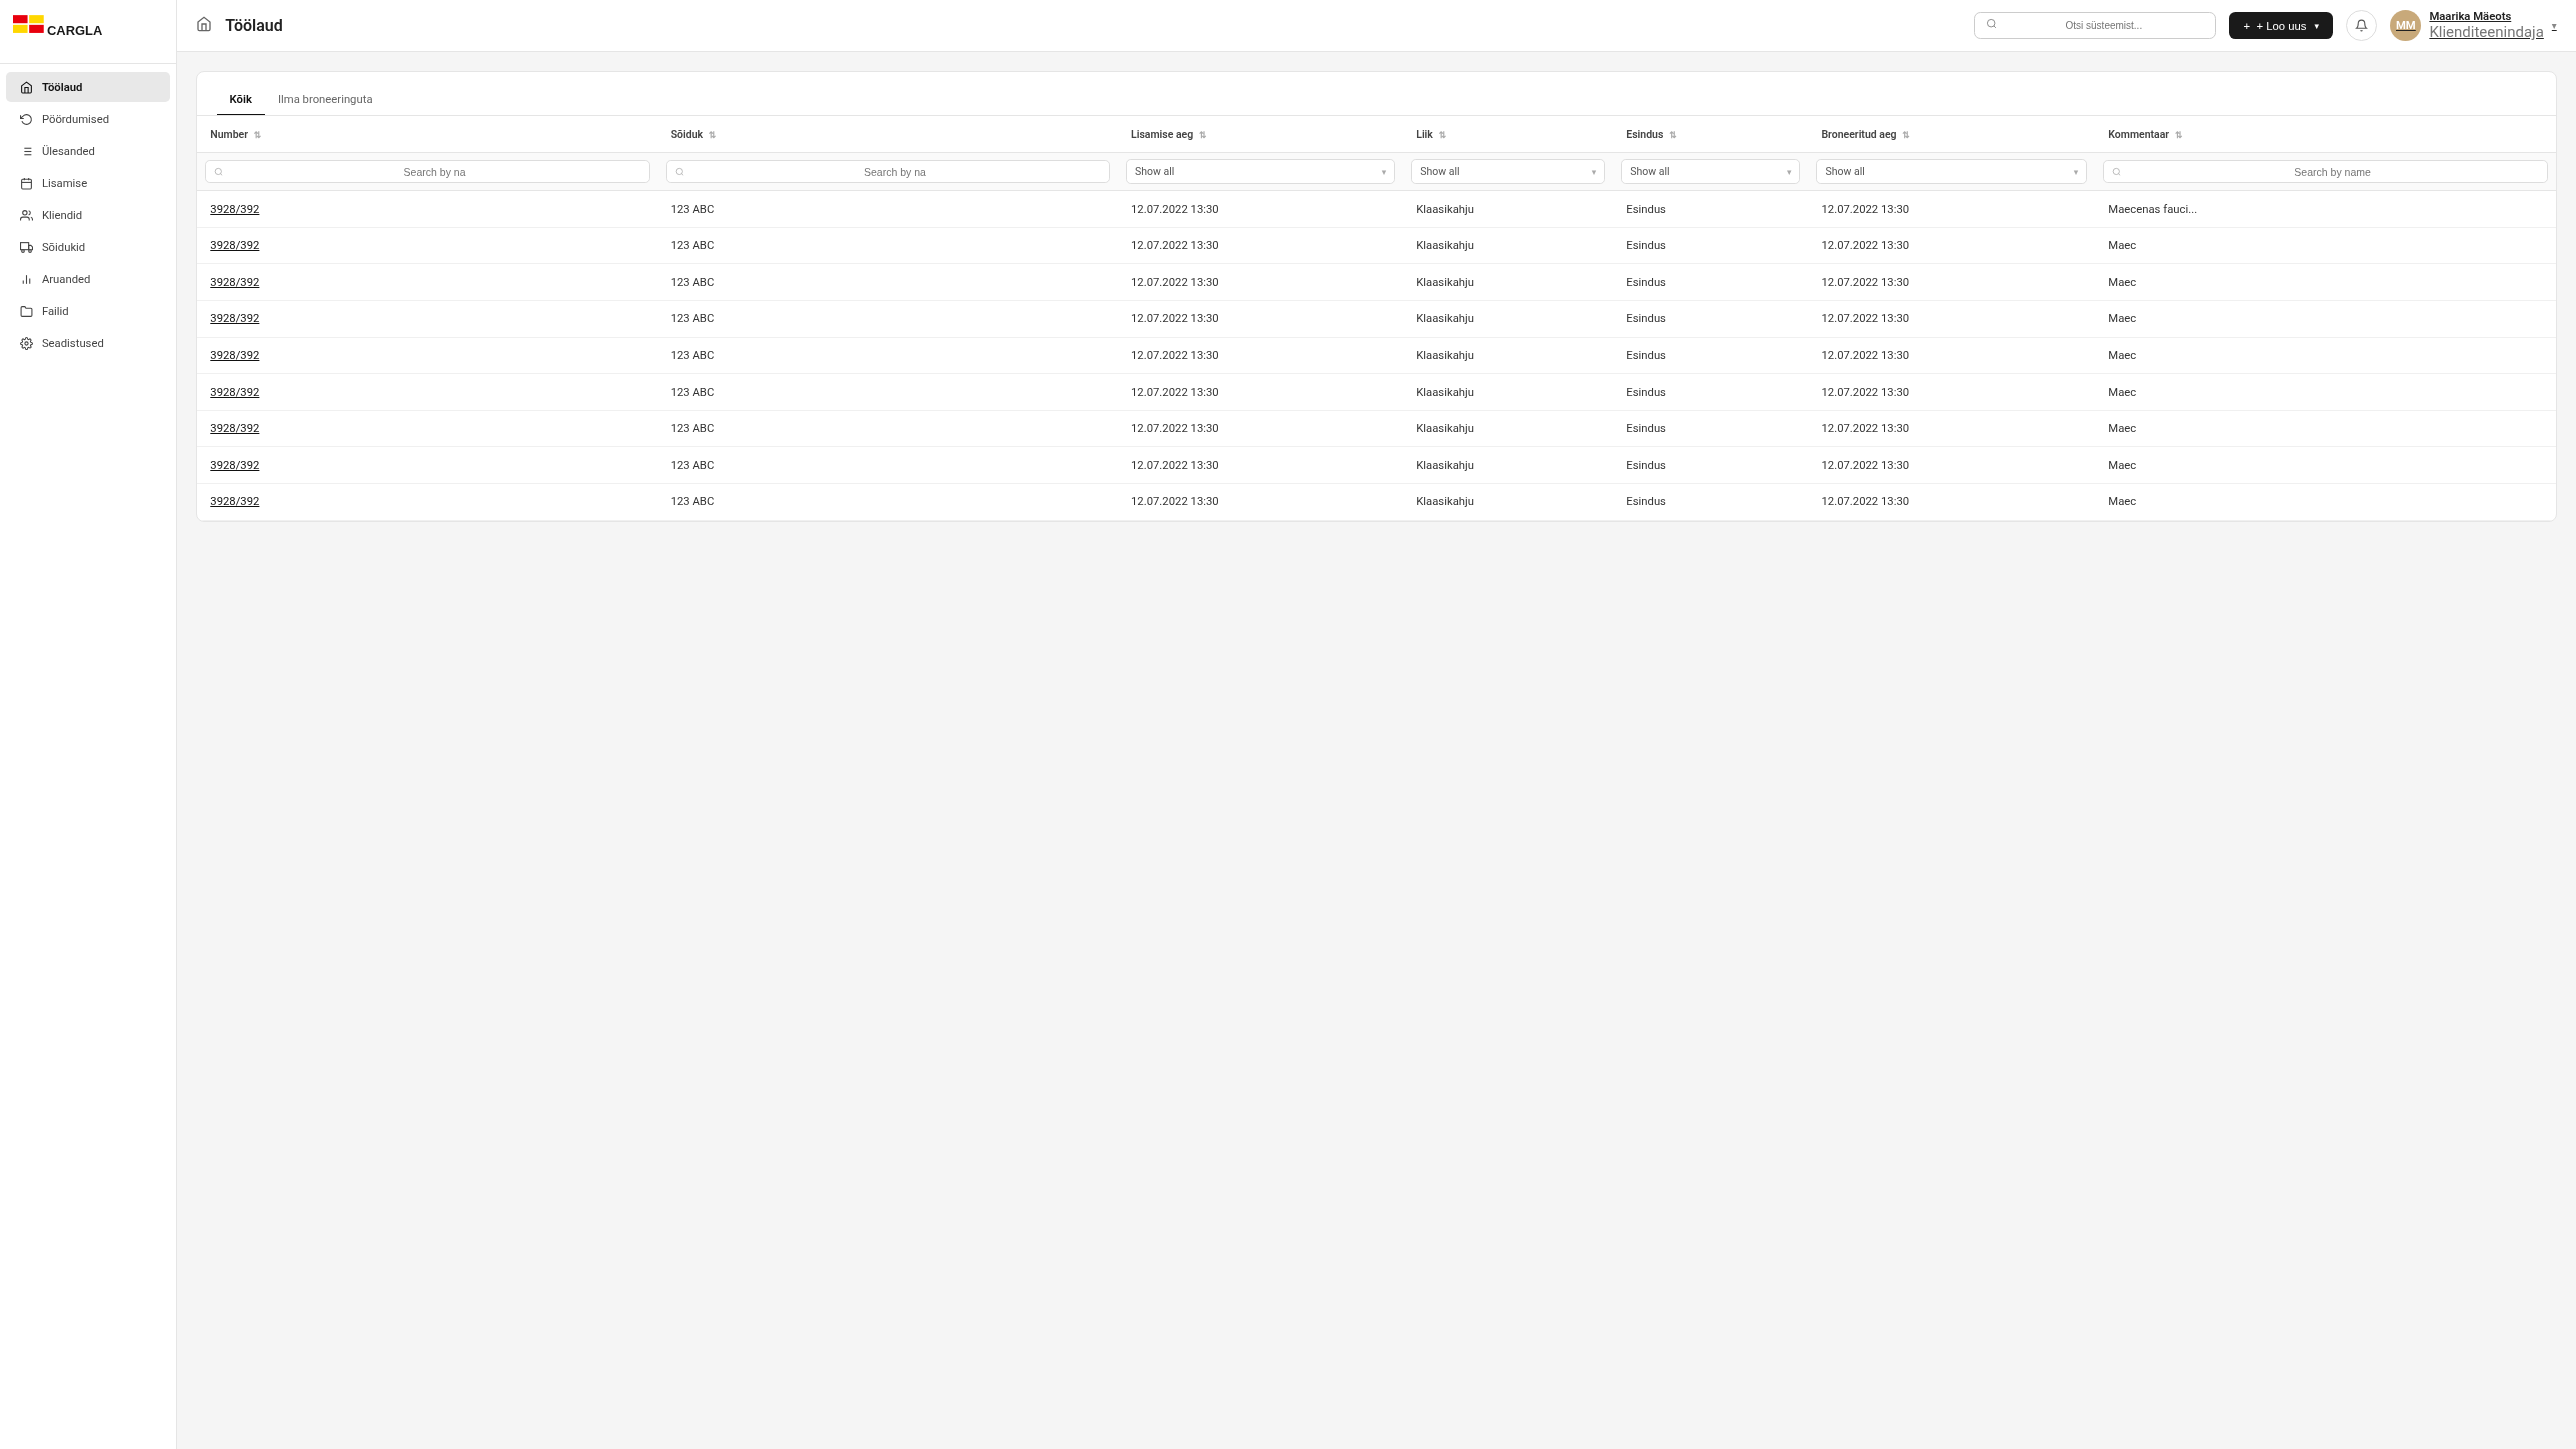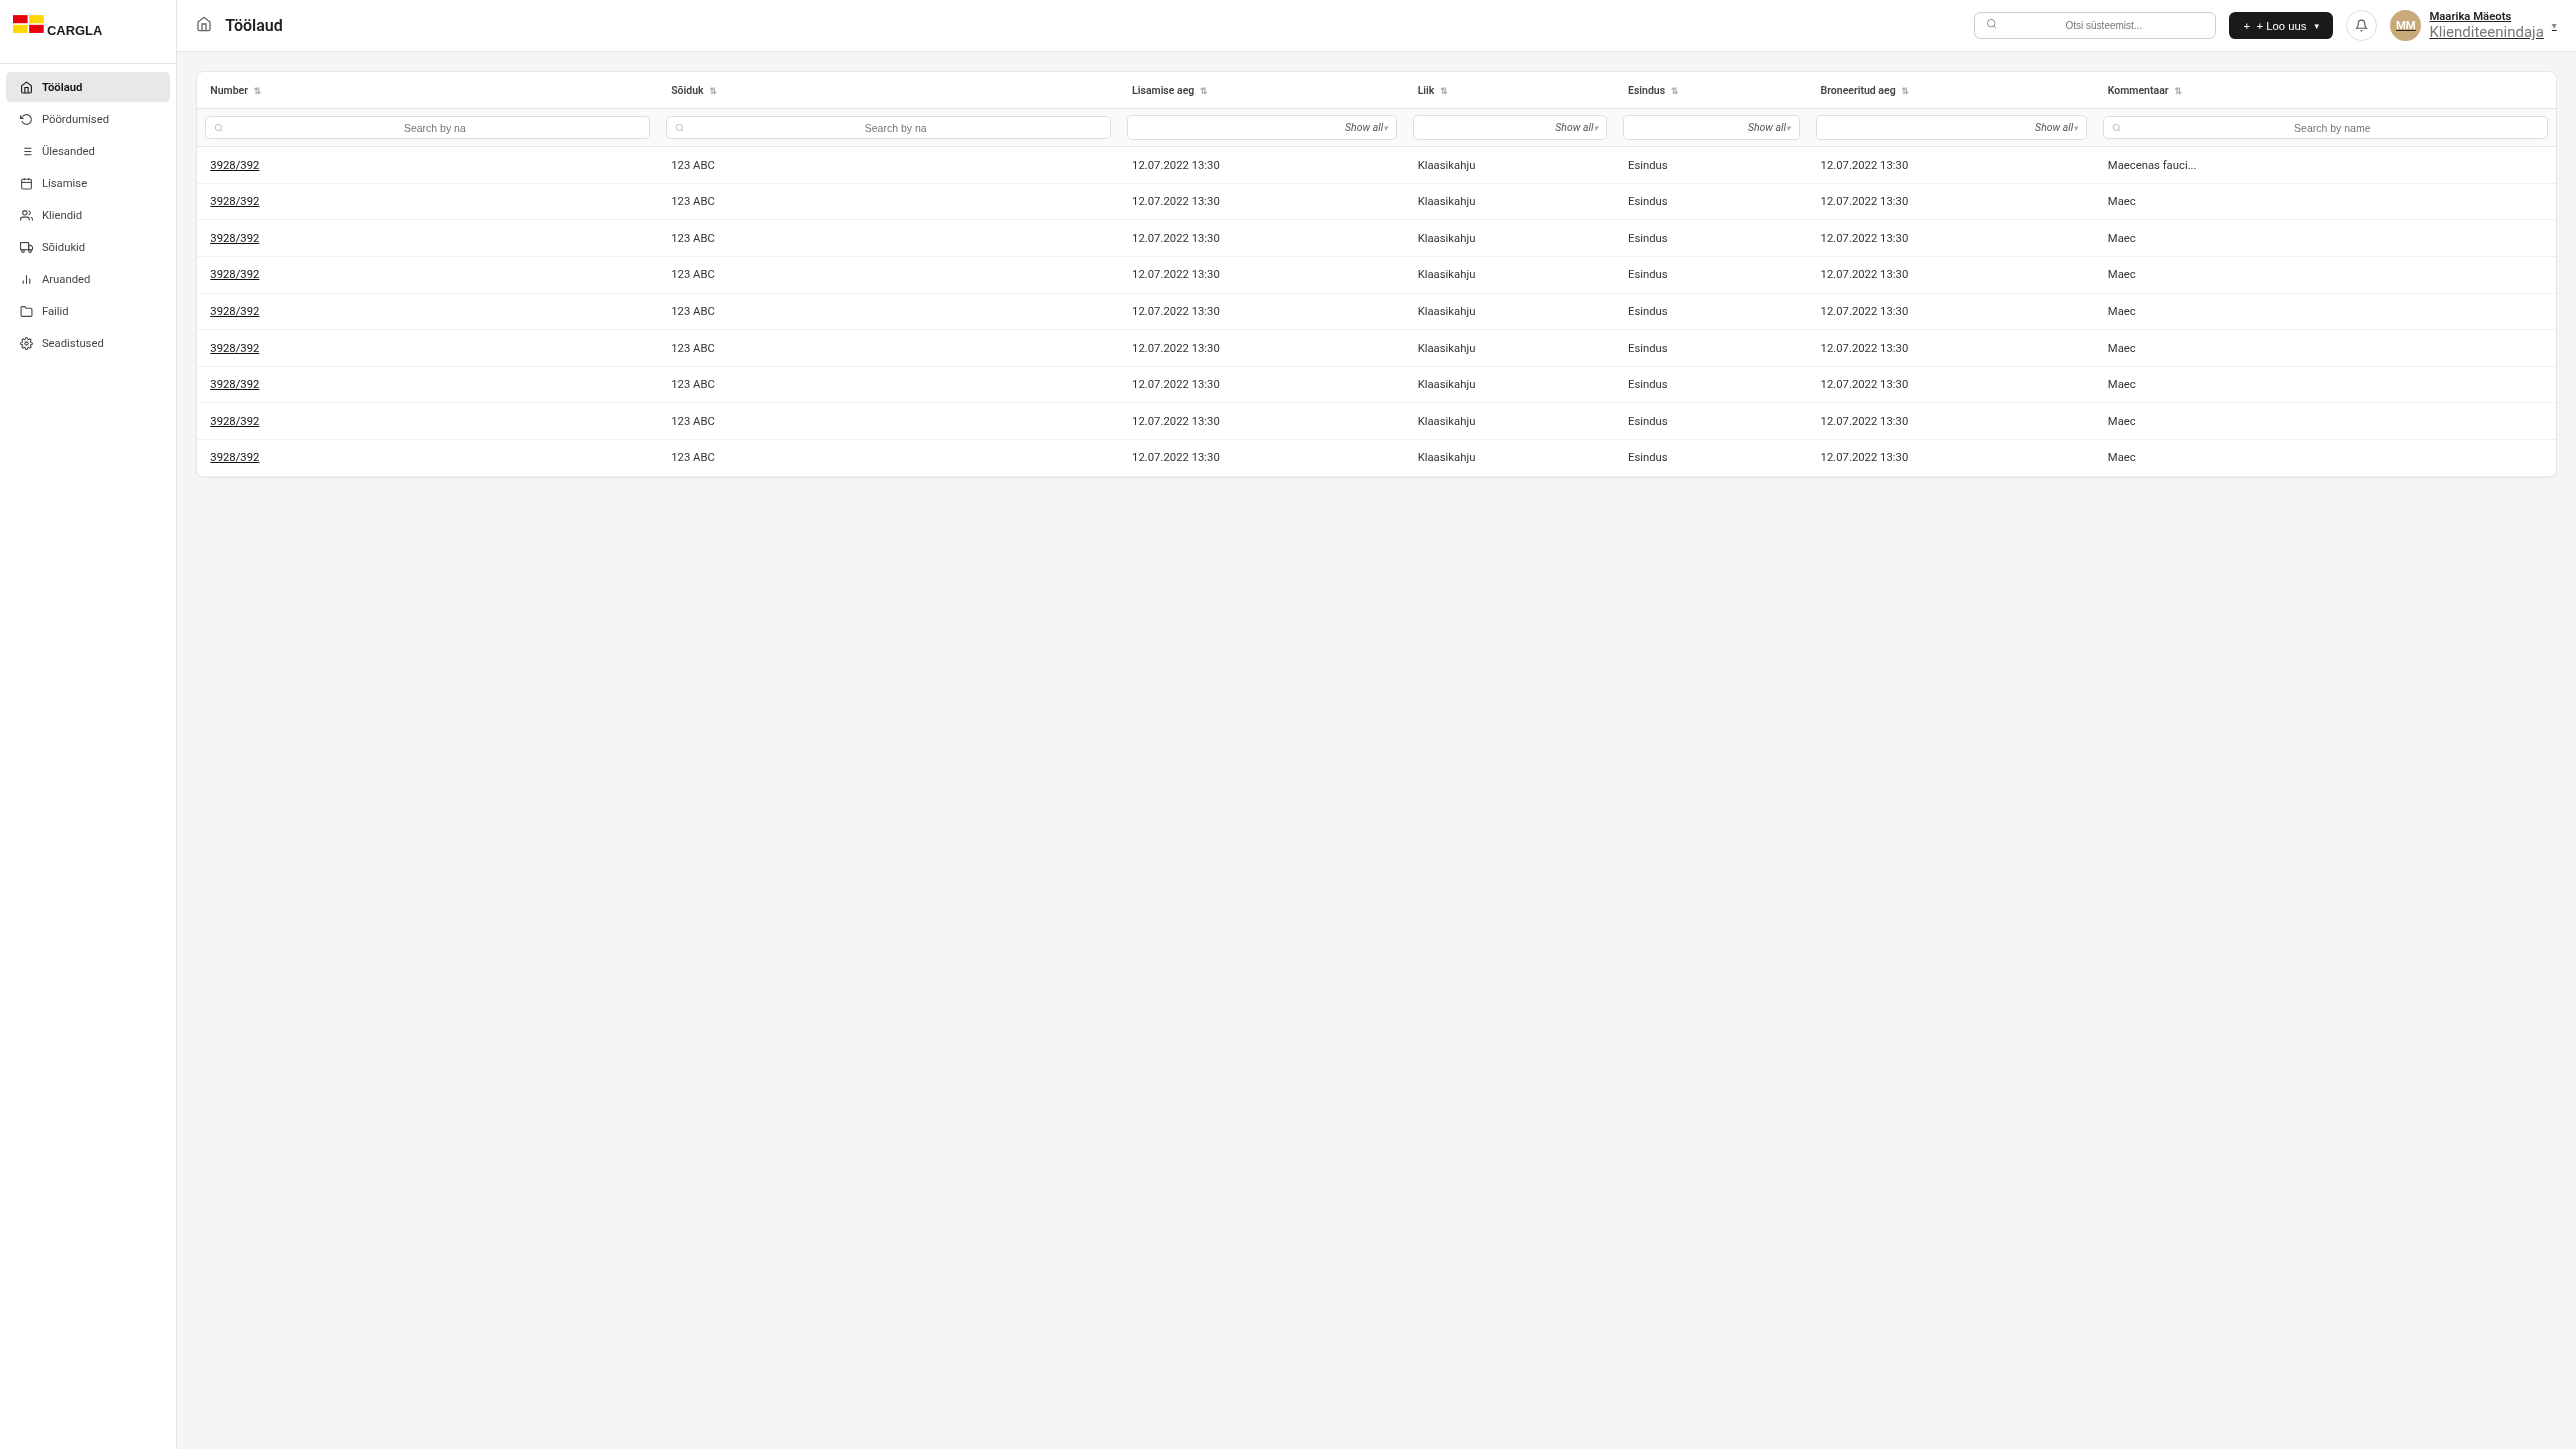--- a/index.html
+++ b/index.html
@@ -44,21 +44,21 @@
 
     
     .table-wrap { overflow-x: auto; }
     table { width: 100%; border-collapse: collapse; min-width: 725px; }
     thead tr { border-bottom: 0.8px solid #e5e5e5; }
     th { padding: 11.3px 13px; text-align: left; font-size: 10.5px; font-weight: 600; color: #444; white-space: nowrap; background: #fff; }
     th .sort-icon { margin-left: 3.2px; font-size: 8.9px; color: #aaa; }
     .filter-row td { padding: 6.4px 8px; border-bottom: 0.8px solid #e5e5e5; background: #fafafa; }
     .filter-input { display: flex; align-items: center; gap: 4.8px; border: 0.8px solid #ddd; border-radius: 4.8px; padding: 4.8px 8px; background: #fff; width: 100%; }
     .filter-input input { border: none; outline: none; font-size: 10.5px; width: 100%; color: #555; background: transparent; text-align: center; }
-    .filter-select { display: flex; align-items: center; justify-content: flex-end; border: 0.8px solid #ddd; border-radius: 4.8px; padding: 4.8px 8px; background: #fff; width: 100%; cursor: pointer; font-size: 10.5px; color: #555; font-style: italic; }
+    .filter-select { display: flex; align-items: center; justify-content: space-between; border: 0.8px solid #ddd; border-radius: 4.8px; padding: 4.8px 8px; background: #fff; width: 100%; cursor: pointer; font-size: 10.5px; color: #555; }
     .filter-select .arrow { font-size: 8.9px; color: #aaa; }
     tbody tr { border-bottom: 0.8px solid #f0f0f0; }
     td { padding: 11.3px 13px; font-size: 11.3px; color: #333; white-space: nowrap; }
     td a { color: #111; text-decoration: underline; cursor: pointer; }
     td.truncate { max-width: 161px; overflow: hidden; text-overflow: ellipsis; }
   </style>
 </head>
 <body>
 
 <div class="sidebar">
@@ -222,20 +222,24 @@
         <span class="header-user-role">Klienditeenindaja</span>
       </div>
       <span class="header-chevron">▾</span>
     </div>
   </header>
 
   <div class="content">
     <div class="card">
 
 
+      <div class="tabs">
+        <div class="tab active">Kõik</div>
+        <div class="tab">Ilma broneeringuta</div>
+      </div>
 
       <div class="table-wrap">
         <table>
           <thead>
             <tr>
               <th>
                 <span>Number</span>
                 <span class="sort-icon">⇅</span>
               </th>
               <th>

